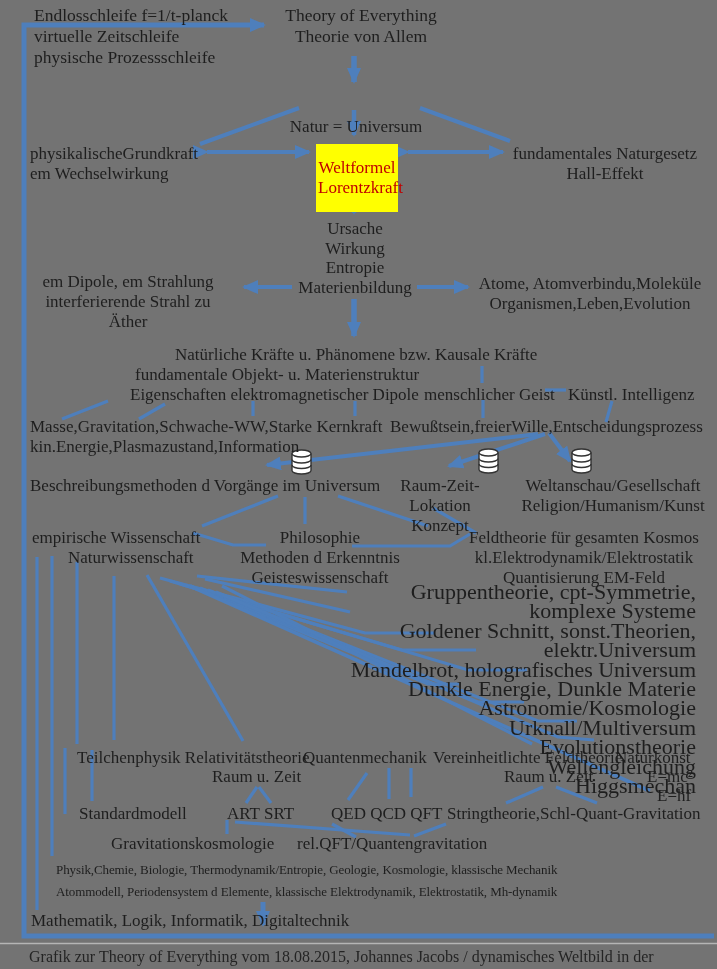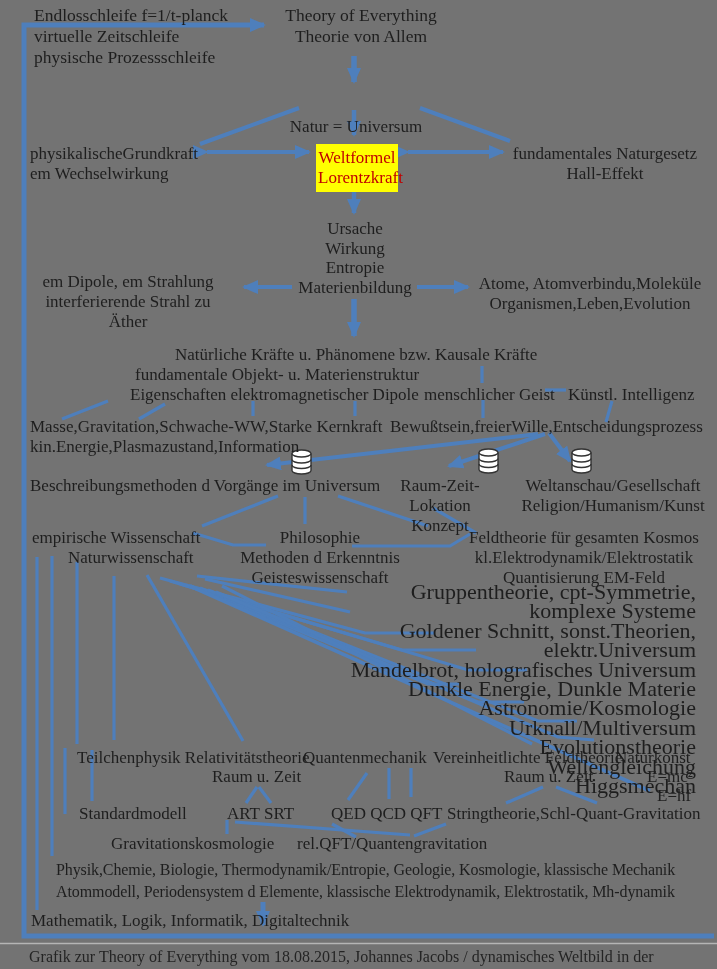--- a/index.html
+++ b/index.html
@@ -3,23 +3,23 @@
 <meta charset="utf-8">
 <style>
   html,body{margin:0;padding:0;background:#fdfdfd;}
   .stage{position:relative;width:717px;height:969px;background:#737373;overflow:hidden;
          font-family:"Liberation Serif","DejaVu Serif",serif;color:#1e1e1e;}
   svg.wires{position:absolute;left:0;top:0;pointer-events:none;}
   .node{position:absolute;font-size:17px;line-height:20px;white-space:pre-line;}
   .c{text-align:center;}
   .r{text-align:right;}
   .big{font-size:17.5px;line-height:21px;}
-  .hl{background:#ffff00;color:#c00000;padding:4px 2px;}
+  .hl{background:#ffff00;color:#c00000;padding:14px 2px;}
   .list{font-size:22px;line-height:19.4px;}
-  .wide{font-size:16px;line-height:21.5px;letter-spacing:-0.1px;}
+  .wide{font-size:13px;line-height:21.5px;letter-spacing:-0.1px;}
   .cap{font-size:16px;color:#242424;}
 </style>
 </head>
 <body>
 
 <div class="stage">
 
   <svg class="wires" width="717" height="969" viewBox="0 0 717 969">
     <defs>
       <marker id="ah" markerUnits="userSpaceOnUse" markerWidth="18" markerHeight="14" refX="14" refY="7" orient="auto">

